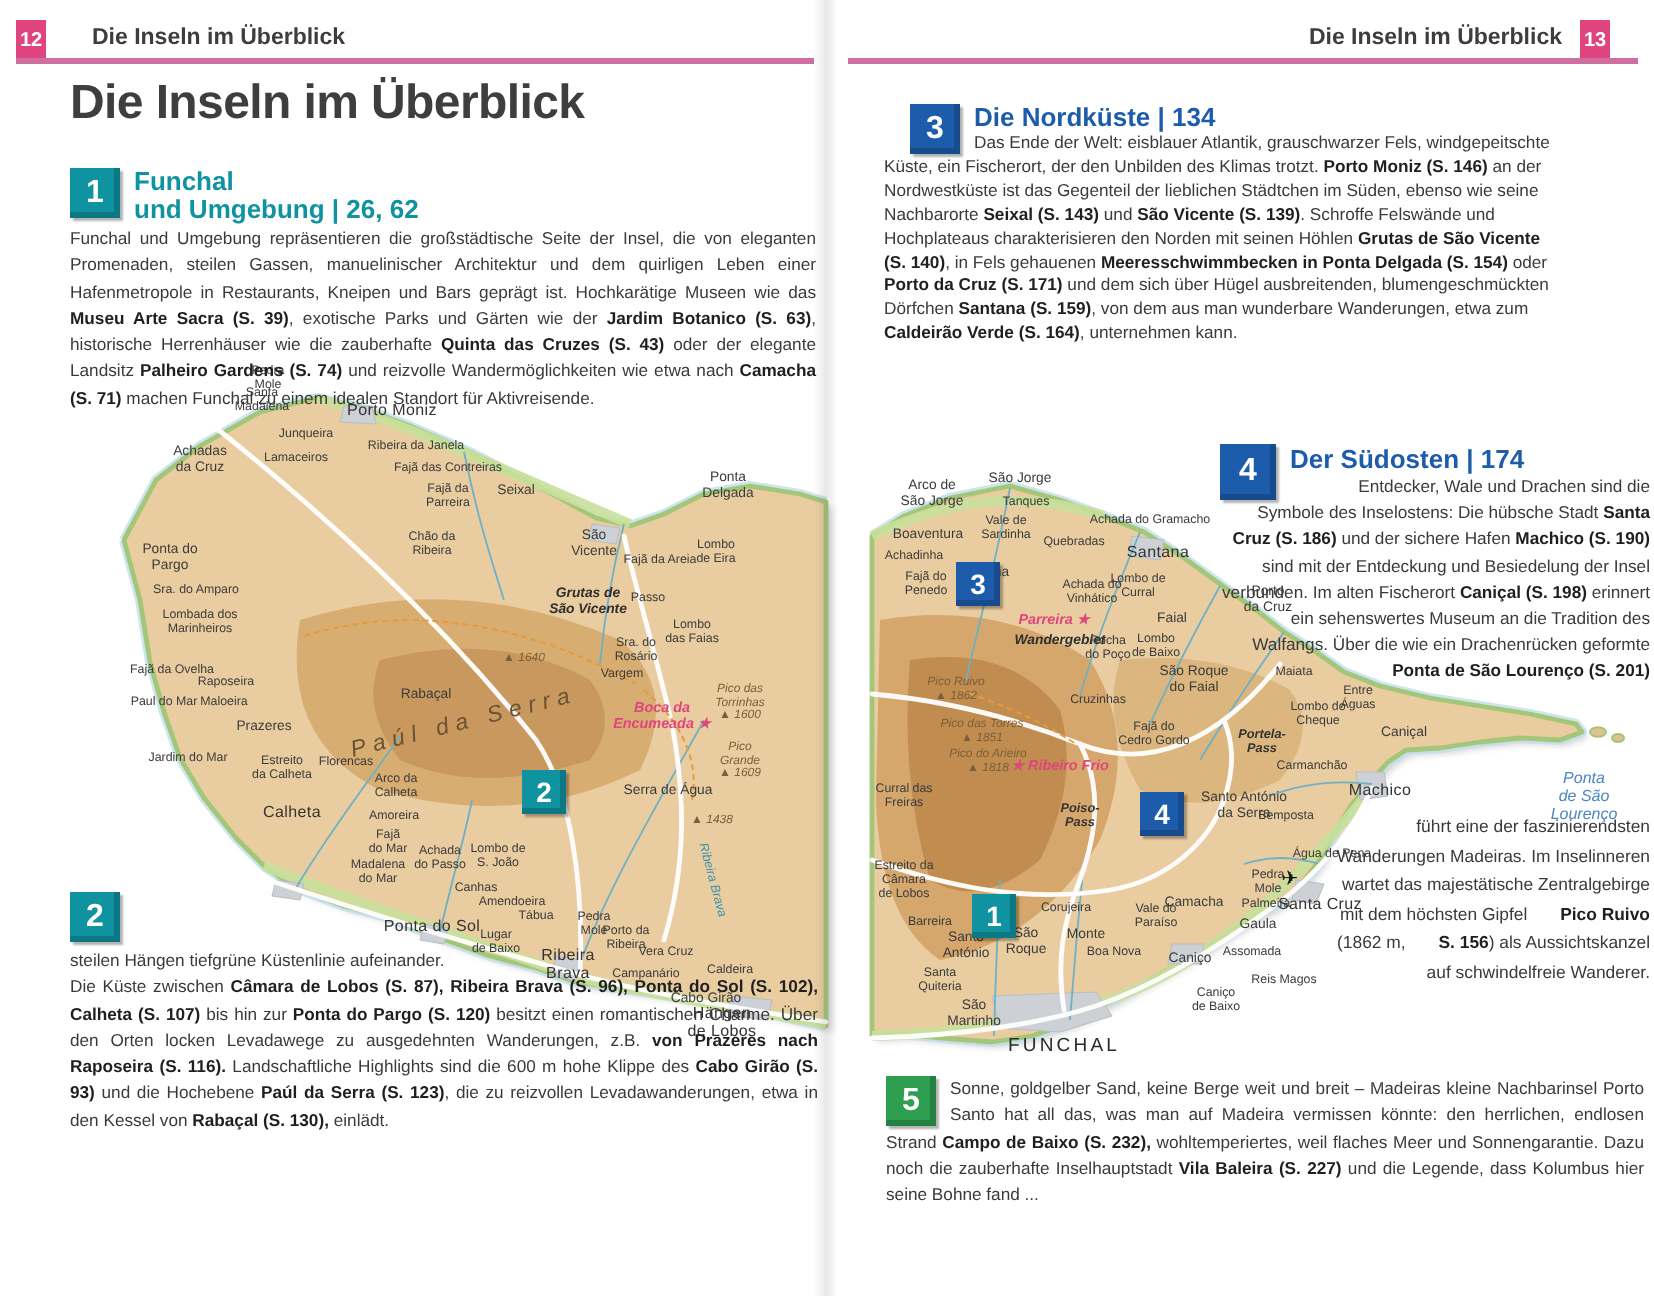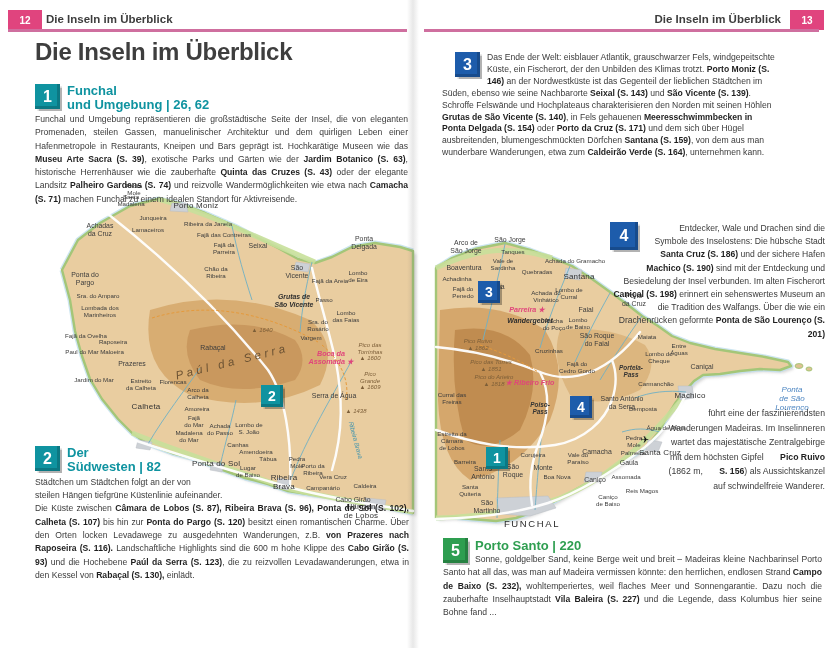--- a/index.html
+++ b/index.html
@@ -1,19 +1,19 @@
 <!DOCTYPE html>
 <html><head>
 <meta charset="utf-8">
 <style>
   html,body{margin:0;padding:0;background:#fff;}
   #book{position:relative;width:827px;height:648px;background:#fff;overflow:hidden;
         font-family:"Liberation Sans",sans-serif;color:#3b3b3b;
         --teal:#0f93a0;--blue:#1d5cab;--green:#2e9e50;--pink:#e0447e;--rulepink:#cf6f9f;--star:#e0457b;}
-  .pgnum{position:absolute;top:10px;width:34px;height:20px;background:var(--pink);color:#fff;
+  .pgnum{position:absolute;top:10px;width:15px;height:20px;background:var(--pink);color:#fff;
          font-weight:bold;font-size:10px;display:flex;align-items:center;justify-content:center;z-index:5;}
   .runhead{position:absolute;top:13px;font-weight:bold;font-size:11.5px;color:#3d3d3d;z-index:5;}
   .rule{position:absolute;top:29px;height:2.5px;background:var(--rulepink);z-index:5;}
   #main-title{position:absolute;left:35px;top:38px;font-size:24px;font-weight:bold;color:#3e3e3e;letter-spacing:-0.3px;z-index:5;}
   .section{position:absolute;z-index:4;}
   .secnum{float:left;width:25px;height:25px;color:#fff;font-weight:bold;font-size:16px;text-align:center;
           line-height:25px;margin-right:7px;
           box-shadow:inset -3px -3px 0 rgba(0,0,0,.18), 1.5px 1.5px 1px rgba(0,0,0,.3);}
   .teal-bg{background:var(--teal);} .blue-bg{background:var(--blue);} .green-bg{background:var(--green);}
   .teal-tx{color:var(--teal);} .blue-tx{color:var(--blue);} .green-tx{color:var(--green);}
@@ -166,21 +166,21 @@
 de Eira</span>
       <span class="mlbl poi" style="left: 294px; top: 301px;">Grutas de
 São Vicente</span>
       <span class="mlbl sm" style="left: 324px; top: 300px;">Passo</span>
       <span class="mlbl sm" style="left: 318px; top: 326px;">Sra. do
 Rosário</span>
       <span class="mlbl sm" style="left: 346px; top: 317px;">Lombo
 das Faias</span>
       <span class="mlbl sm" style="left: 311px; top: 338px;">Vargem</span>
       <span class="mlbl star" style="left: 331px; top: 358px;">Boca da
-Assomada ★</span>
+Encumeada ★</span>
       <span class="mlbl region" style="left: 232px; top: 362px; transform: translate(-50%, -50%) rotate(-14deg);">Paúl da Serra</span>
       <span class="mlbl md" style="left: 213px; top: 348px;">Rabaçal</span>
       <span class="mlbl peak" style="left: 262px; top: 330px;">▲ 1640</span>
       <span class="mlbl peak" style="left: 356px; top: 411px;">▲ 1438</span>
       <span class="mlbl peak" style="left: 370px; top: 352px;">Pico das
 Torrinhas
 ▲ 1600</span>
       <span class="mlbl peak" style="left: 370px; top: 381px;">Pico
 Grande
 ▲ 1609</span>
@@ -334,43 +334,42 @@
   <h1 id="main-title" style="margin:0;">Die Inseln im Überblick</h1>
 
   <div class="section" style="left:35px;top:84px;width:373px;">
     <div class="secnum teal-bg">1</div>
     <h2 class="sechead two teal-tx"><span>Funchal</span><br><span>und Umgebung | 26, 62</span></h2>
     <p class="body">Funchal und Umgebung repräsentieren die großstädtische Seite der Insel, die von eleganten Promenaden, steilen Gassen, manuelinischer Architektur und dem quirligen Leben einer Hafenmetropole in Restaurants, Kneipen und Bars geprägt ist. Hochkarätige Museen wie das <b>Museu Arte Sacra (S. 39)</b>, exotische Parks und Gärten wie der <b>Jardim Botanico (S. 63)</b>, historische Herrenhäuser wie die zauberhafte <b>Quinta das Cruzes (S. 43)</b> oder der elegante Landsitz <b>Palheiro Gardens (S. 74)</b> und reizvolle Wandermöglichkeiten wie etwa nach <b>Camacha (S. 71)</b> machen Funchal zu einem idealen Standort für Aktivreisende.</p>
   </div>
 
   <div class="section" style="left:35px;top:446px;width:374px;">
     <div class="secnum teal-bg">2</div>
-    <h2 class="sechead two teal-tx"><span>Der</span><br><span>Südwesten | 82</span></h2>
     <div style="clear:left;height:3px;"></div>
     <div>
-        <div class="introline">Städtchen um Städtchen folgt an der von</div>
         <div class="introline">steilen Hängen tiefgrüne Küstenlinie aufeinander.</div>
       </div>
     <p class="body" style="margin-top:0;">Die Küste zwischen <b>Câmara de Lobos (S. 87), Ribeira Brava (S. 96), Ponta do Sol (S. 102), Calheta (S. 107)</b> bis hin zur <b>Ponta do Pargo (S. 120)</b> besitzt einen romantischen Charme. Über den Orten locken Levadawege zu ausgedehnten Wanderungen, z.B. <b>von Prazeres nach Raposeira (S. 116).</b> Landschaftliche Highlights sind die 600 m hohe Klippe des <b>Cabo Girão (S. 93)</b> und die Hochebene <b>Paúl da Serra (S. 123)</b>, die zu reizvollen Levadawanderungen, etwa in den Kessel von <b>Rabaçal (S. 130),</b> einlädt.</p>
   </div>
 
   <div class="pgnum" style="left:790px;">13</div>
   <div class="runhead" style="right:46px;">Die Inseln im Überblick</div>
   <div class="rule" style="left:424px;width:395px;"></div>
 
   <div class="section" style="left:442px;top:52px;width:336px;">
     <div class="secnum blue-bg" style="margin-left:13px;">3</div>
+    <h2 class="sechead blue-tx">Die Nordküste | 134</h2>
     <p class="body leftal" style="margin-top:0;">Das Ende der Welt: eisblauer Atlantik, grauschwarzer Fels, windgepeitschte Küste, ein Fischerort, der den Unbilden des Klimas trotzt. <b>Porto Moniz (S. 146)</b> an der Nordwestküste ist das Gegenteil der lieblichen Städtchen im Süden, ebenso wie seine Nachbarorte <b>Seixal (S. 143)</b> und <b>São Vicente (S. 139)</b>. Schroffe Felswände und Hochplateaus charakterisieren den Norden mit seinen Höhlen <b>Grutas de São Vicente (S. 140)</b>, in Fels gehauenen <b>Meeresschwimmbecken in Ponta Delgada (S. 154)</b> oder <b>Porto da Cruz (S. 171)</b> und dem sich über Hügel ausbreitenden, blumengeschmückten Dörfchen <b>Santana (S. 159)</b>, von dem aus man wunderbare Wanderungen, etwa zum <b>Caldeirão Verde (S. 164)</b>, unternehmen kann.</p>
   </div>
 
   <div class="section" style="left:608px;top:222px;width:217px;">
     <div class="secnum blue-bg" style="width:28px;height:28px;line-height:28px;margin-left:2px;">4</div>
+    <h2 class="sechead blue-tx" style="line-height:15px;">Der Südosten | 174</h2>
     <p class="body rightal" style="margin-top:0;">Entdecker, Wale und Drachen sind die Symbole des Inselostens: Die hübsche Stadt <b>Santa Cruz (S. 186)</b> und der sichere Hafen <b>Machico (S. 190)</b> sind mit der Entdeckung und Besiedelung der Insel verbunden. Im alten Fischerort <b>Caniçal (S. 198)</b> erinnert ein sehenswertes Museum an die Tradition des Walfangs. Über die wie ein Drachenrücken geformte <b>Ponta de São Lourenço (S. 201)</b></p>
   </div>
   <div id="s4cont">führt eine der faszinierendsten Wanderungen Madeiras. Im Inselinneren wartet das majestätische Zentralgebirge mit dem höchsten Gipfel <b>Pico Ruivo</b> (1862 m, <b>S. 156</b>) als Aussichtskanzel auf schwindelfreie Wanderer.</div>
 
   <div class="section" style="left:443px;top:538px;width:379px;">
     <div class="secnum green-bg">5</div>
-    <h2 class="sechead green-tx" style="line-height:15px;">Porto Santo | 220</h2>
     <p class="body" style="margin-top:0;">Sonne, goldgelber Sand, keine Berge weit und breit – Madeiras kleine Nachbarinsel Porto Santo hat all das, was man auf Madeira vermissen könnte: den herrlichen, endlosen Strand <b>Campo de Baixo (S. 232),</b> wohltemperiertes, weil flaches Meer und Sonnengarantie. Dazu noch die zauberhafte Inselhauptstadt <b>Vila Baleira (S. 227)</b> und die Legende, dass Kolumbus hier seine Bohne fand ...</p>
   </div>
 
 </div>
 
 </body></html>

